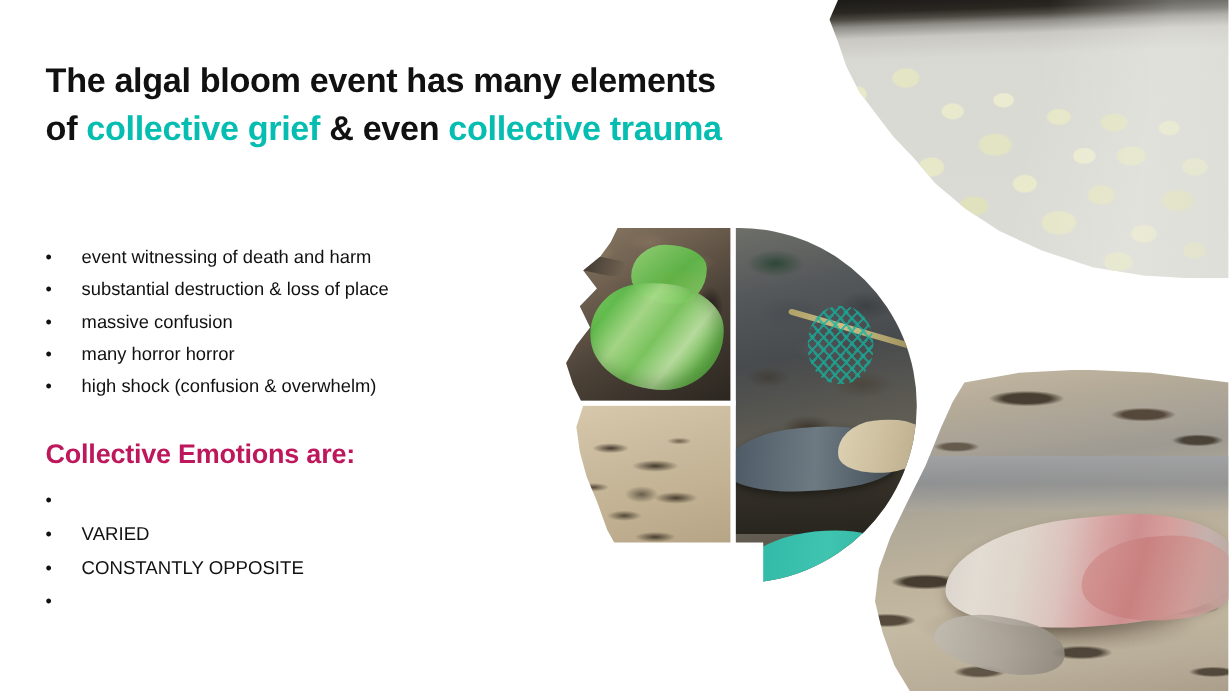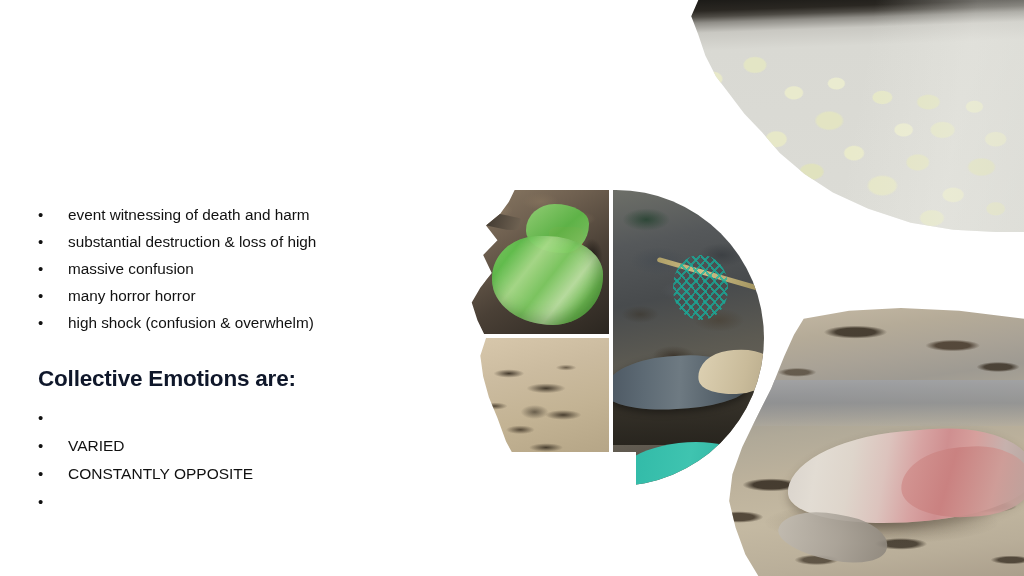--- a/index.html
+++ b/index.html
@@ -55,21 +55,21 @@
   }
   .b-txt { flex:1 1 auto; }
   .b-txt b { font-weight:normal; }
 
   
   .sub-head {
     position:absolute;
     left:38px; top:366px;
     font-size:22.5px;
     font-weight:bold;
-    color:#0f172a;
+    color:#be185d;
     letter-spacing:-0.2px;
     z-index:6;
     white-space:nowrap;
   }
 
   
   .bullets-b {
     position:absolute;
     left:38px; top:404px;
     width:560px;
@@ -499,29 +499,33 @@
         <div class="cr-foam"></div>
         <div class="cr-teal"></div>
       </div>
 
       <div class="gutter-v"></div>
       <div class="gutter-h"></div>
       <div class="collage-mask"></div>
     </div>
   </div>
 
+  <div class="title">
+    <span>The algal bloom event has many elements</span><br>
+    <span>of </span><span class="teal">collective grief</span><span> &amp; even </span><span class="teal">collective trauma</span>
+  </div>
 
   <div class="bullets-a">
     <div class="b-row">
       <span class="b-dot">•</span>
       <span class="b-txt"><span>event </span><b>witnessing of death and harm</b><span></span></span>
     </div>
     <div class="b-row">
       <span class="b-dot">•</span>
-      <span class="b-txt"><span></span><b>substantial destruction &amp; loss</b><span> of high</span></span>
+      <span class="b-txt"><span></span><b>substantial destruction &amp; loss</b><span> of place</span></span>
     </div>
     <div class="b-row">
       <span class="b-dot">•</span>
       <span class="b-txt"><span></span><b>massive confusion</b><span></span></span>
     </div>
     <div class="b-row">
       <span class="b-dot">•</span>
       <span class="b-txt"><span></span><b>many horror</b><span> horror</span></span>
     </div>
     <div class="b-row">

